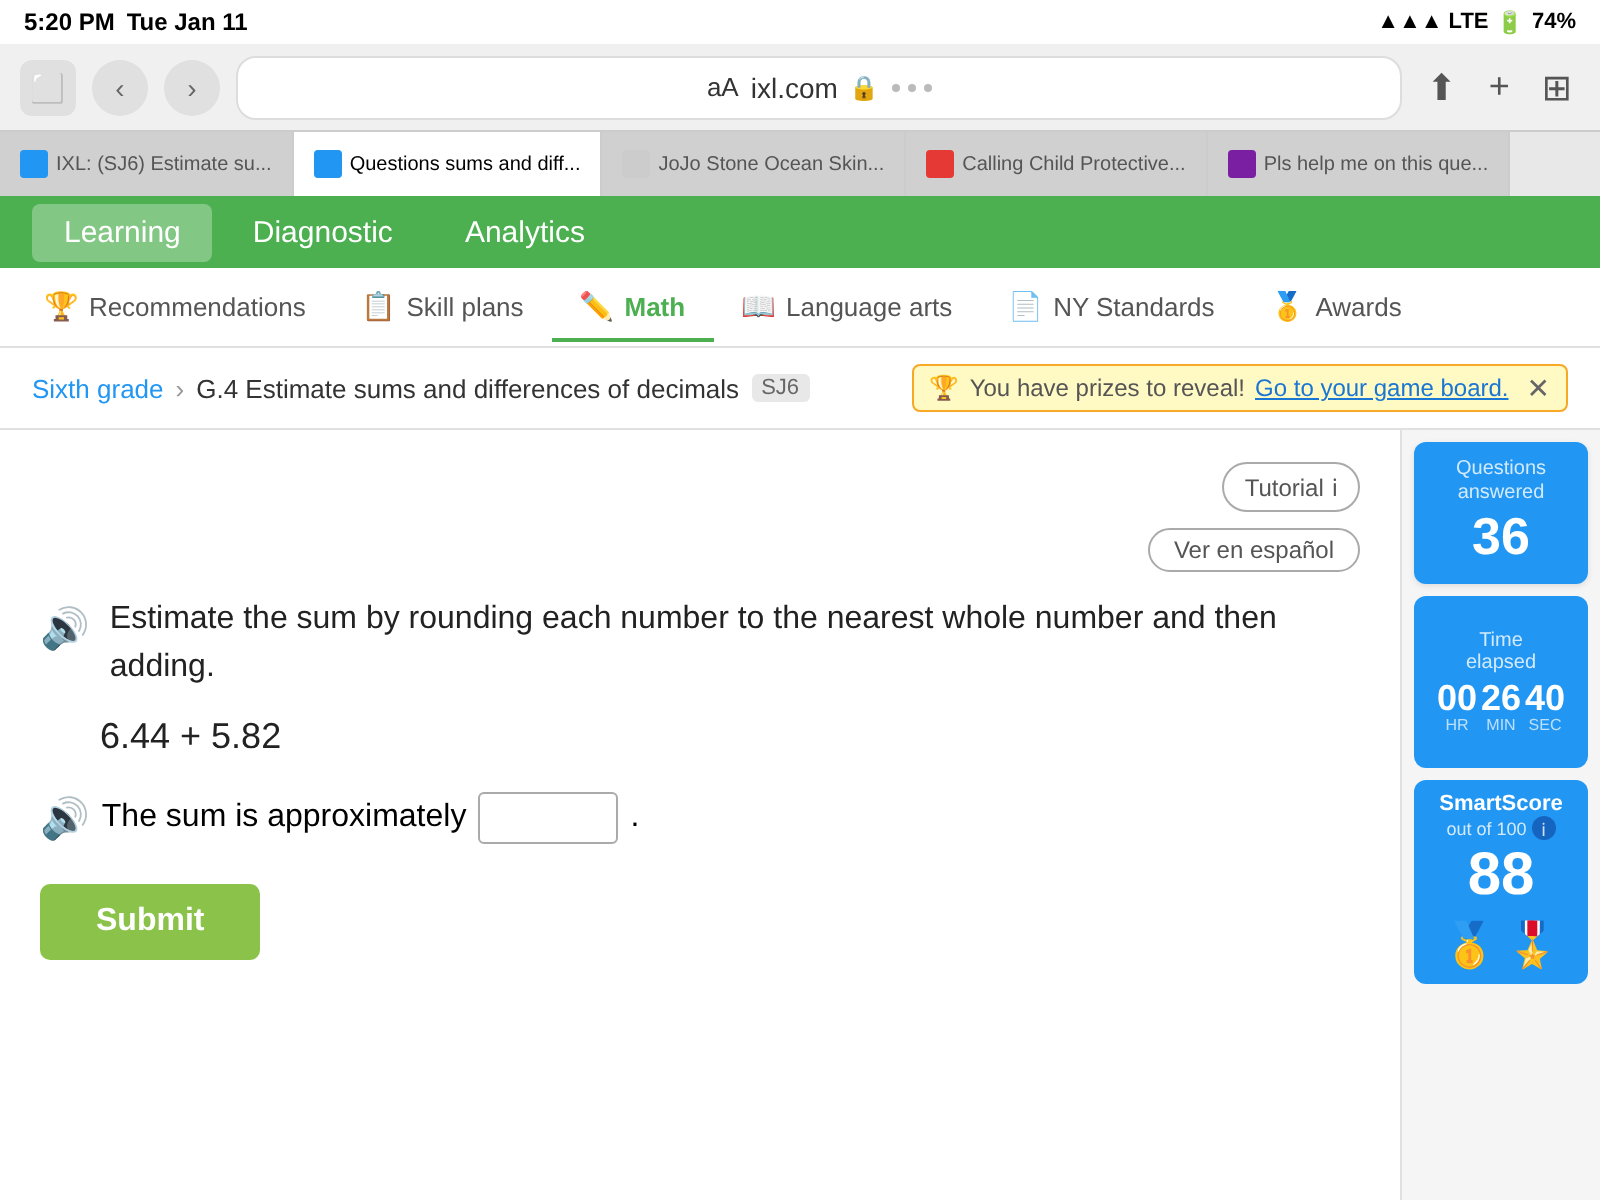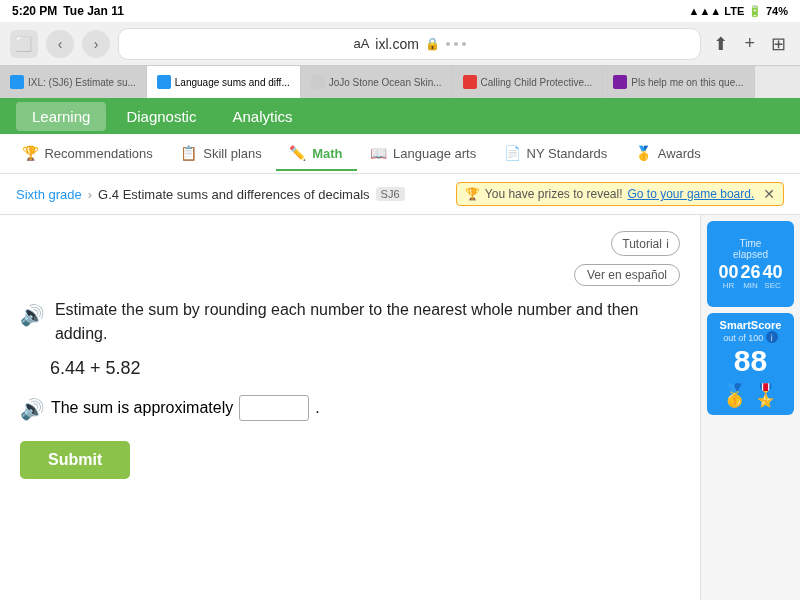--- a/index.html
+++ b/index.html
@@ -352,21 +352,21 @@
   </div>
 </div>
 
 <div class="browser-tabs">
   <div class="browser-tab inactive">
     <div class="tab-favicon ixl"></div>
     <span class="tab-text">IXL: (SJ6) Estimate su...</span>
   </div>
   <div class="browser-tab active">
     <div class="tab-favicon ixl2"></div>
-    <span class="tab-text">Language sums and diff...</span>
+    <span class="tab-text">Questions sums and diff...</span>
   </div>
   <div class="browser-tab inactive">
     <div class="tab-favicon jojo"></div>
     <span class="tab-text">JoJo Stone Ocean Skin...</span>
   </div>
   <div class="browser-tab inactive">
     <div class="tab-favicon calling"></div>
     <span class="tab-text">Calling Child Protective...</span>
   </div>
   <div class="browser-tab inactive">
@@ -443,20 +443,24 @@
     <div class="answer-row">
       <span class="speaker-icon">🔊</span>
       <span>The sum is approximately</span>
       <input class="answer-input" type="text" style="">
       <span>.</span>
     </div>
     <button class="submit-btn">Submit</button>
   </div>
 
   <div class="sidebar-stats">
+    <div class="stat-box highlighted">
+      <div class="stat-label">Questions answered</div>
+      <div class="stat-value">36</div>
+    </div>
     <div class="time-box">
       <div class="time-label">Time elapsed</div>
       <div class="time-grid">
         <div class="time-unit">
           <div class="time-number">00</div>
           <div class="time-unit-label">HR</div>
         </div>
         <div class="time-unit">
           <div class="time-number">26</div>
           <div class="time-unit-label">MIN</div>

